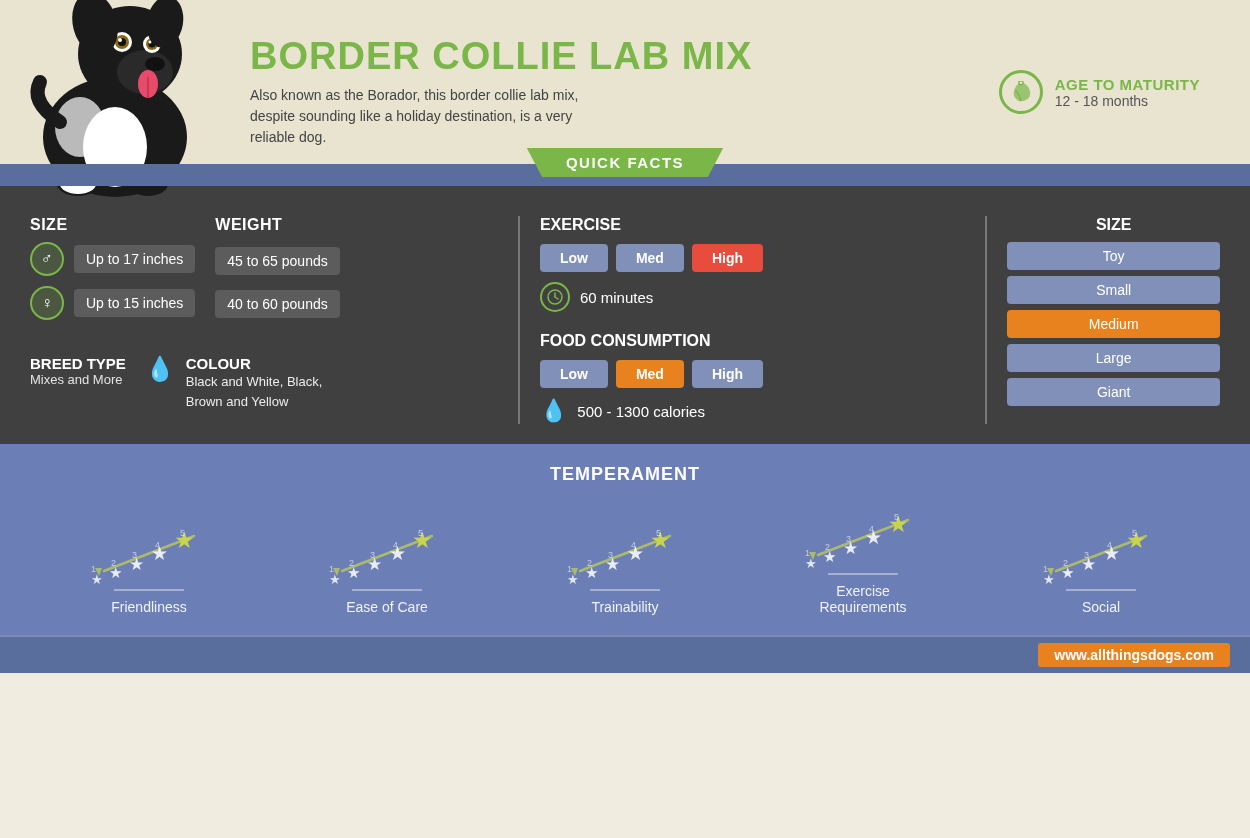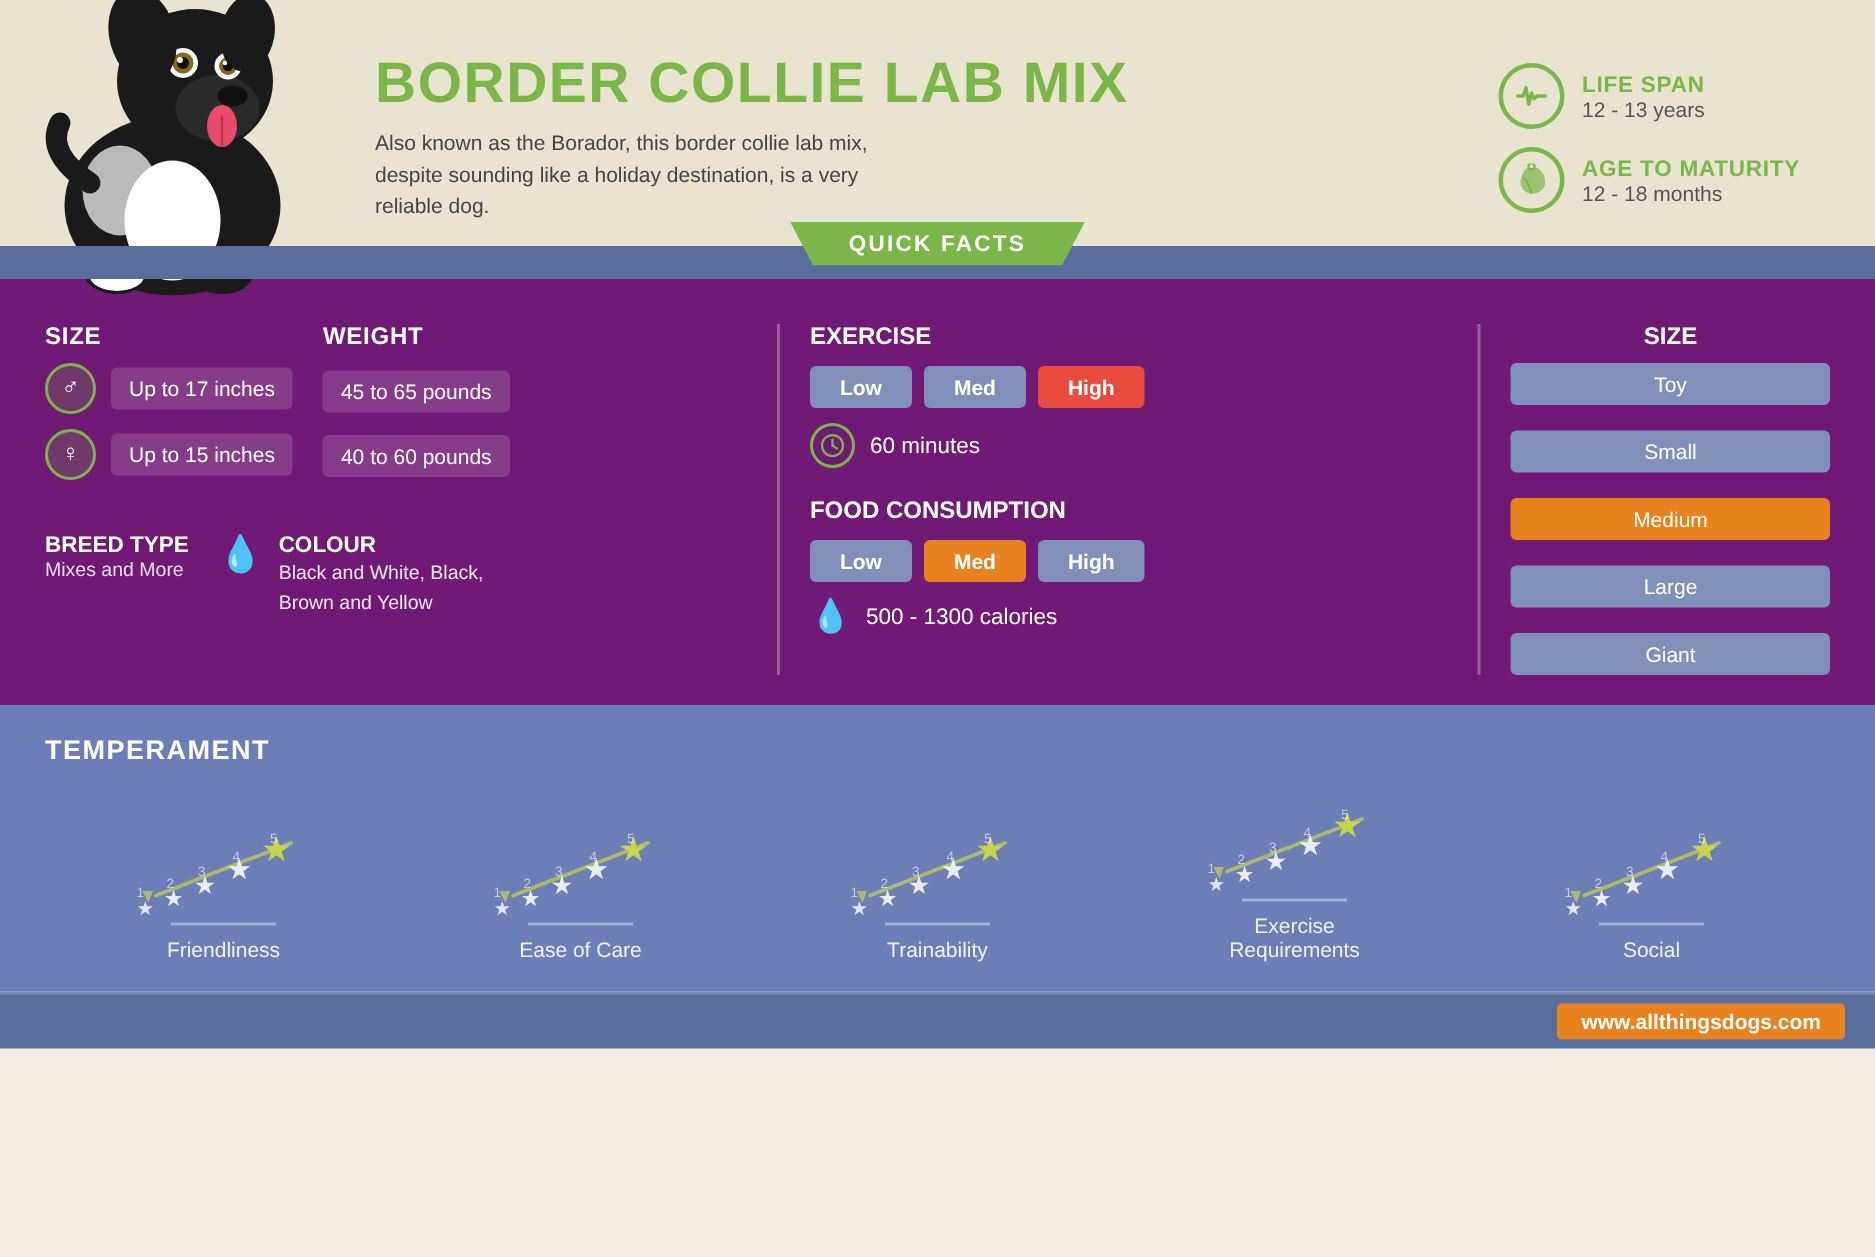--- a/index.html
+++ b/index.html
@@ -84,21 +84,21 @@
       letter-spacing: 0.5px;
     }
 
     .info-value {
       font-size: 14px;
       color: #555;
     }
 
     
     .facts-section {
-      background: #701a75;
+      background: #404040;
       padding: 30px 30px 20px 30px;
       display: flex;
       gap: 0;
     }
 
     .facts-left {
       flex: 2.2;
       display: flex;
       flex-direction: column;
       gap: 10px;
@@ -298,21 +298,21 @@
       font-weight: 800;
       color: white;
       text-transform: uppercase;
       margin-bottom: 8px;
       text-align: center;
     }
 
     .size-options {
       display: flex;
       flex-direction: column;
-      gap: 17px;
+      gap: 6px;
     }
 
     .size-option {
       padding: 6px 14px;
       border-radius: 4px;
       font-size: 14px;
       color: white;
       text-align: center;
     }
 
@@ -330,20 +330,21 @@
       padding: 20px 30px 20px 30px;
       flex: 1;
     }
 
     .temp-title {
       font-size: 18px;
       font-weight: 800;
       color: white;
       text-transform: uppercase;
       letter-spacing: 1px;
+      text-align: center;
       margin-bottom: 15px;
     }
 
     .temp-items {
       display: flex;
       justify-content: space-around;
       align-items: flex-end;
     }
 
     .temp-item {
@@ -434,31 +435,20 @@
       <path d="M 60 140 Q 30 120 40 100" stroke="#1a1a1a" stroke-width="14" fill="none" stroke-linecap="round"></path>
     </svg>
   </div>
 
   <div class="title-area">
     <div class="breed-title">BORDER COLLIE LAB MIX</div>
     <div class="breed-description">Also known as the Borador, this border collie lab mix, despite sounding like a holiday destination, is a very reliable dog.</div>
   </div>
 
   <div class="right-info">
-    <div class="info-item">
-      <div class="info-icon">
-        <svg width="22" height="22" viewBox="0 0 24 24" fill="none">
-          <polyline points="2,12 6,12 8,6 10,18 12,10 14,14 16,12 22,12" stroke="#7ab648" stroke-width="2.5" fill="none" stroke-linejoin="round" stroke-linecap="round"></polyline>
-        </svg>
-      </div>
-      <div class="info-text-block">
-        <div class="info-label">LIFE SPAN</div>
-        <div class="info-value">12 - 13 years</div>
-      </div>
-    </div>
     <div class="info-item">
       <div class="info-icon">
         <svg width="22" height="22" viewBox="0 0 24 24" fill="none">
           <path d="M12 2 C16 2 22 6 22 14 C22 18 18 22 12 22 C8 22 4 18 4 14 C4 8 8 2 12 2Z" fill="#7ab648" opacity="0.7"></path>
           <path d="M12 22 C12 22 10 14 6 10" stroke="#7ab648" stroke-width="1.5" fill="none"></path>
           <circle cx="12" cy="2" r="3" fill="#7ab648"></circle>
           <circle cx="12" cy="2" r="1.5" fill="#e8e4d0"></circle>
         </svg>
       </div>
       <div class="info-text-block">

